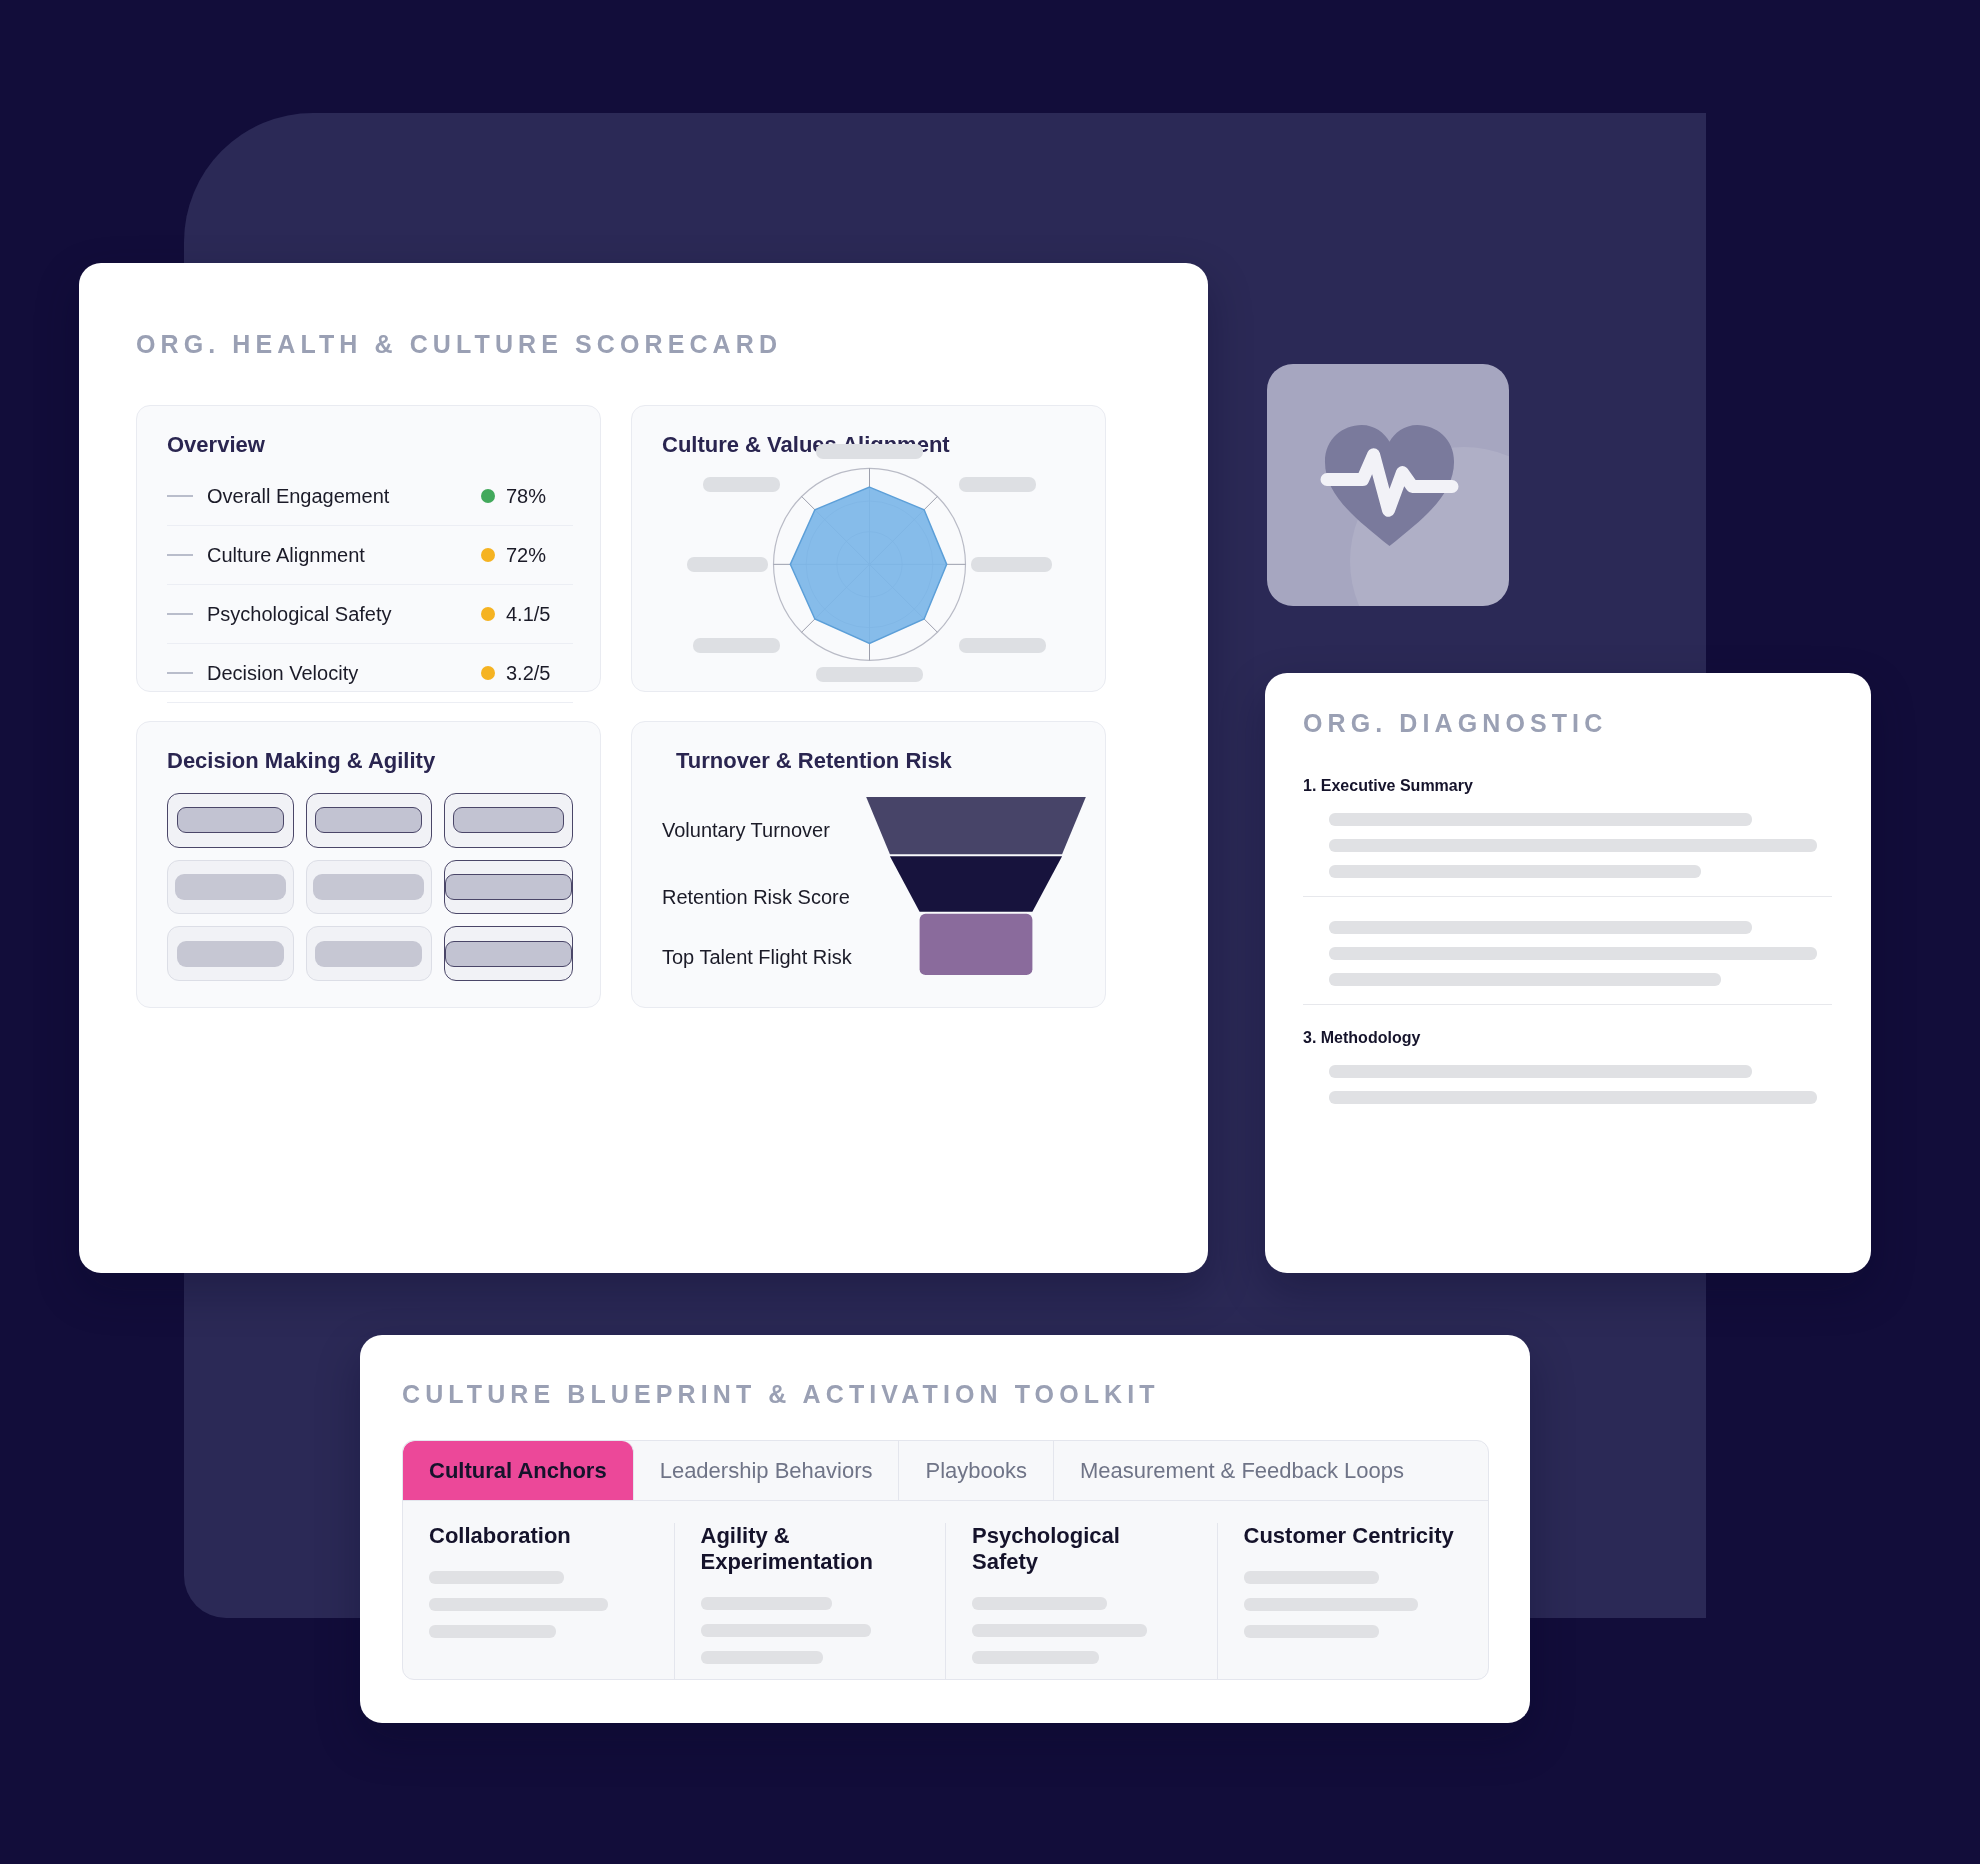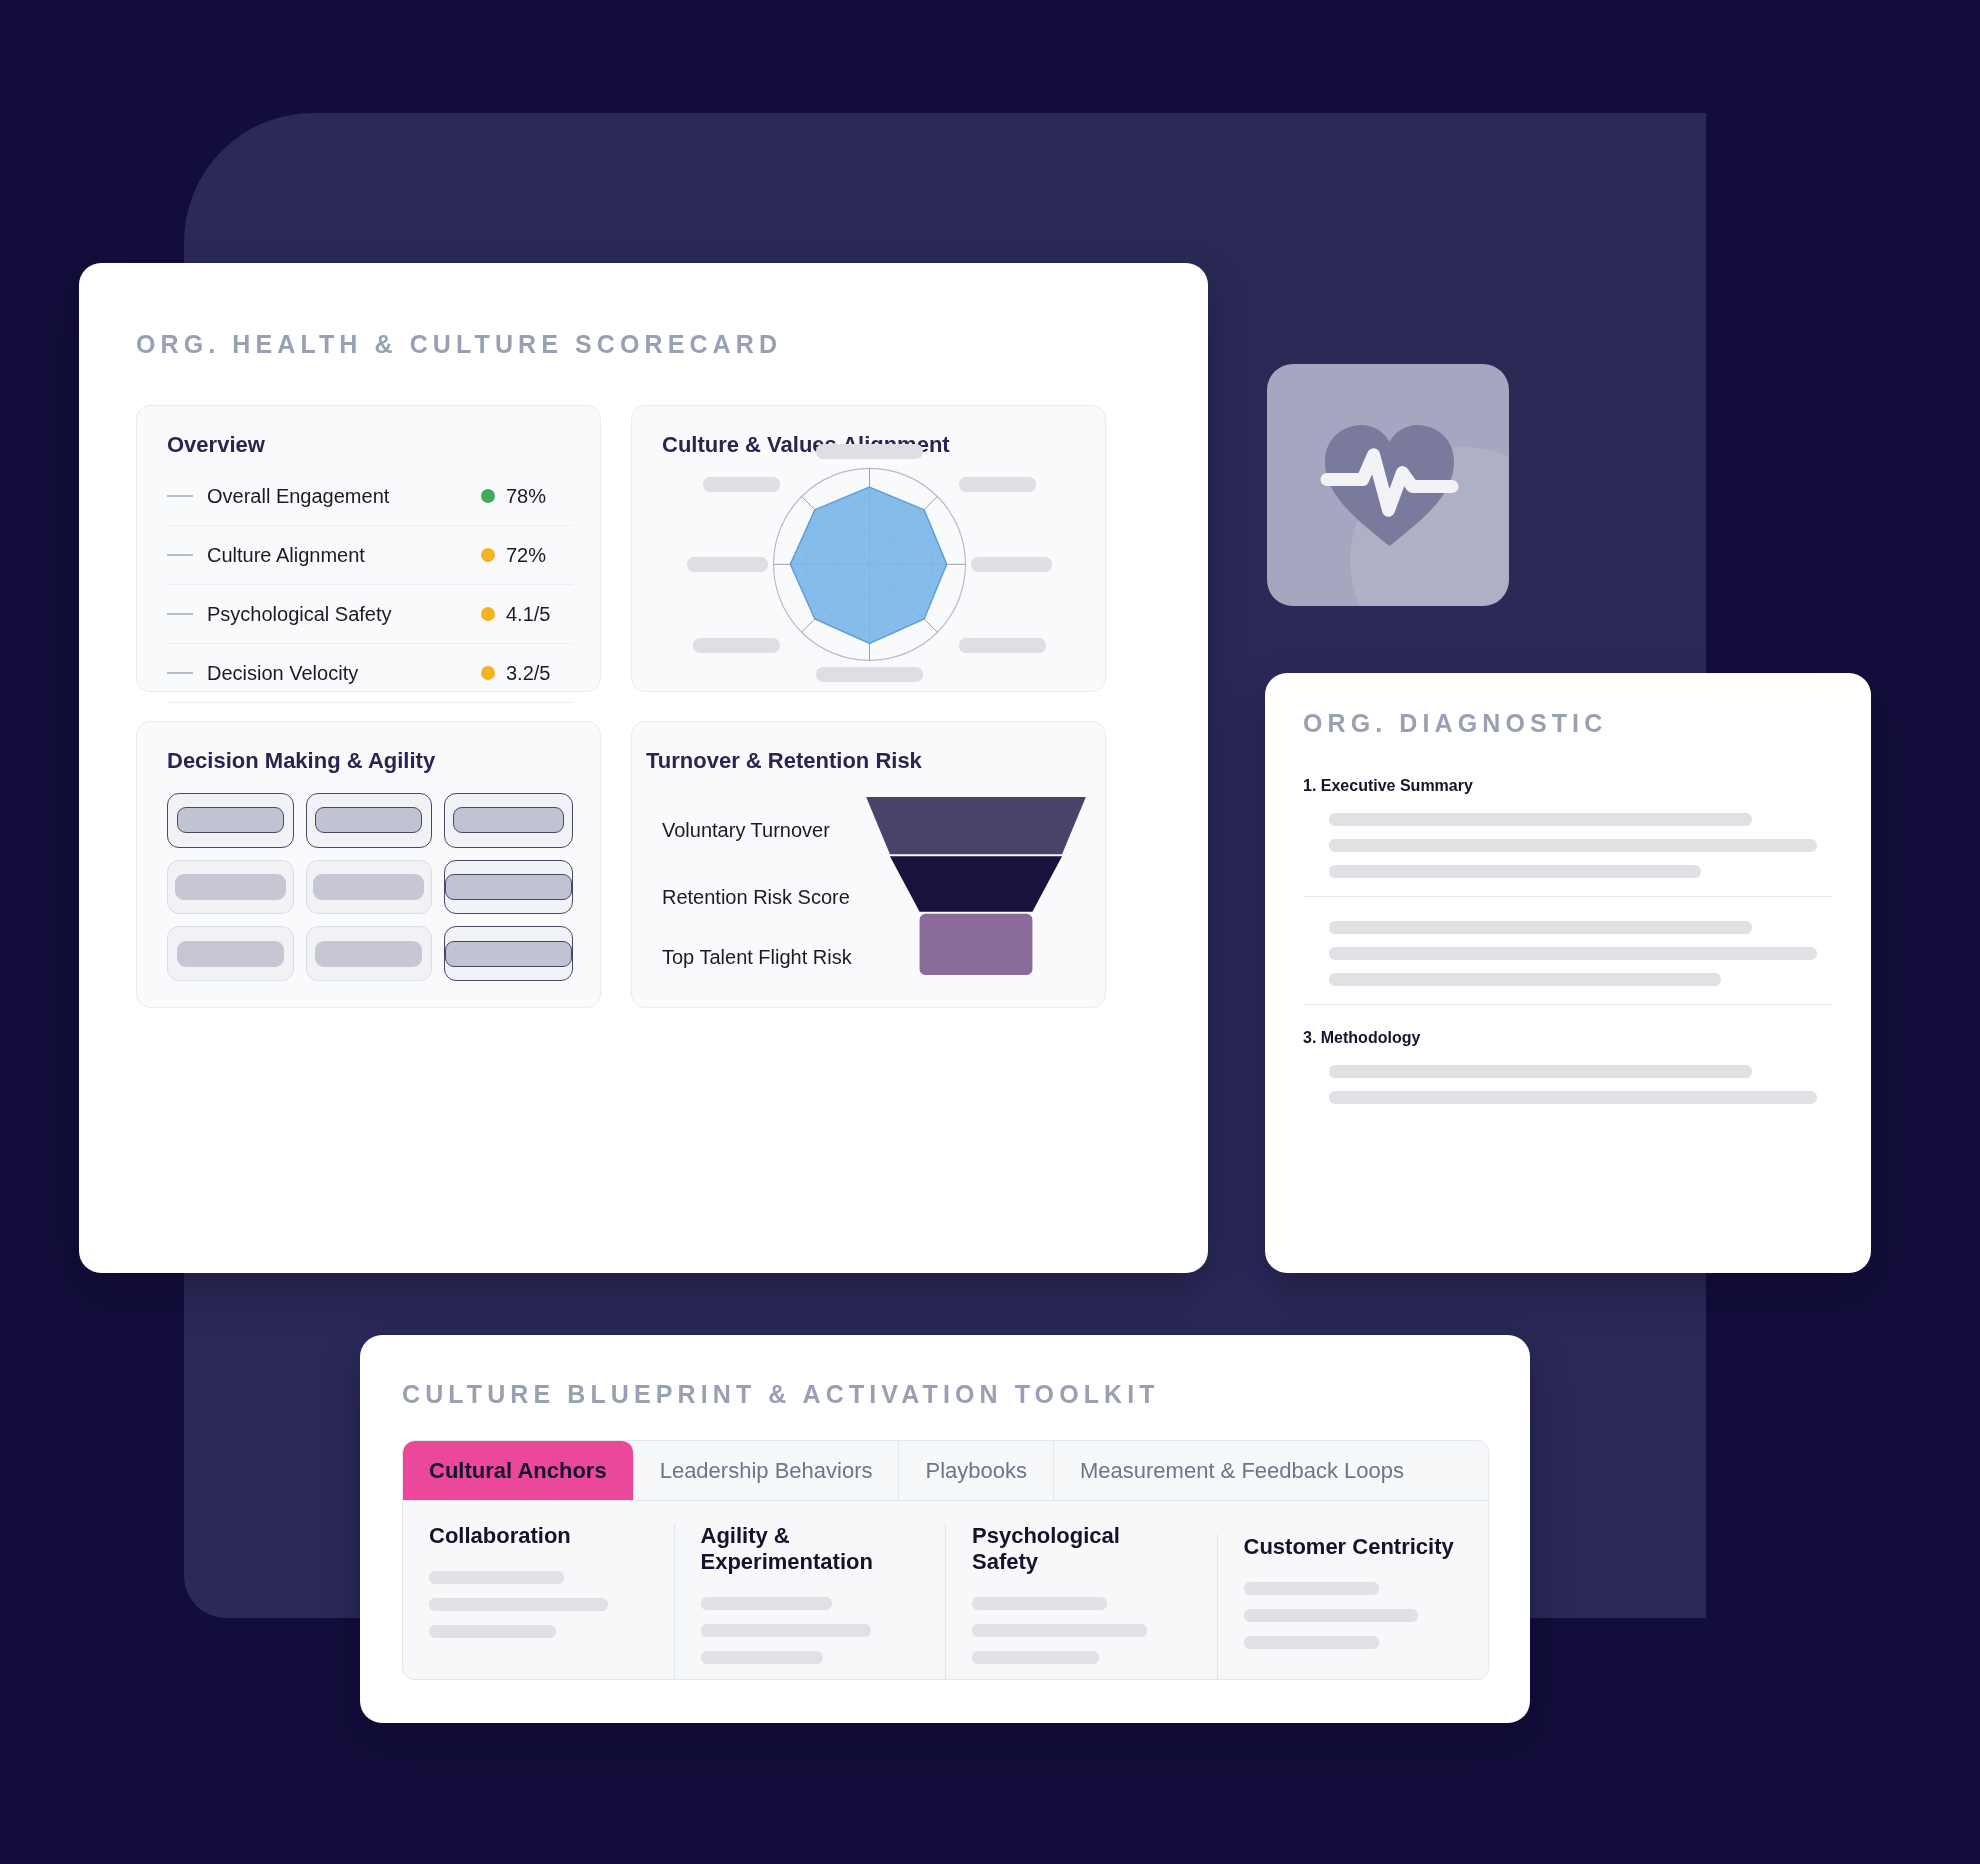--- a/index.html
+++ b/index.html
@@ -222,21 +222,21 @@
           <div class="dg-cell">
             <div class="dg-bar" style="width: 107px;"></div>
           </div>
           <div class="dg-cell strong">
             <div class="dg-bar outlined" style="width: 127px;"></div>
           </div>
         </div>
     </div>
 
     <div class="sub" style="left:552px; top:458px; width:475px; height:287px;">
-      <div class="sub-h" style="position:absolute; left:14px; top:26px;">Turnover &amp; Retention Risk</div>
+      <div class="sub-h" style="position:absolute; left:44px; top:26px;">Turnover &amp; Retention Risk</div>
 
       <div style="position:absolute; left:30px; top:97px;" class="fn-label">Voluntary Turnover</div>
       <div style="position:absolute; left:30px; top:164px;" class="fn-label">Retention Risk Score</div>
       <div style="position:absolute; left:30px; top:224px;" class="fn-label">Top Talent Flight Risk</div>
 
       <svg style="position:absolute; left:230px; top:71px;" width="228" height="188" viewBox="0 0 230 190">
         <polygon points="4,4 226,4 202,62 28,62" fill="#474468"></polygon>
         <polygon points="28,64 202,64 172,120 58,120" fill="#17133d"></polygon>
         <rect x="58" y="122" width="114" height="62" rx="6" fill="#8a6b9c"></rect>
       </svg>
@@ -313,21 +313,21 @@
             </div>
           </div>
           <div style="flex: 1 1 0%; padding: 0px 26px; border-left: 1px solid rgb(228, 230, 237);">
             <div class="anchor-col-title">Psychological Safety</div>
             <div style="margin-top: 22px;">
               <div class="ln" style="width: 62%; margin-bottom: 14px;"></div>
               <div class="ln" style="width: 80%; margin-bottom: 14px;"></div>
               <div class="ln" style="width: 58%; margin-bottom: 14px;"></div>
             </div>
           </div>
-          <div style="flex: 1 1 0%; padding: 0px 26px; border-left: 1px solid rgb(228, 230, 237); margin-top: 11px;">
+          <div style="flex: 1 1 0%; padding: 0px 26px; border-left: 1px solid rgb(228, 230, 237);">
             <div class="anchor-col-title">Customer Centricity</div>
             <div style="margin-top: 22px;">
               <div class="ln" style="width: 62%; margin-bottom: 14px;"></div>
               <div class="ln" style="width: 80%; margin-bottom: 14px;"></div>
               <div class="ln" style="width: 62%; margin-bottom: 14px;"></div>
             </div>
           </div>
         </div>
     </div>
   </div>

